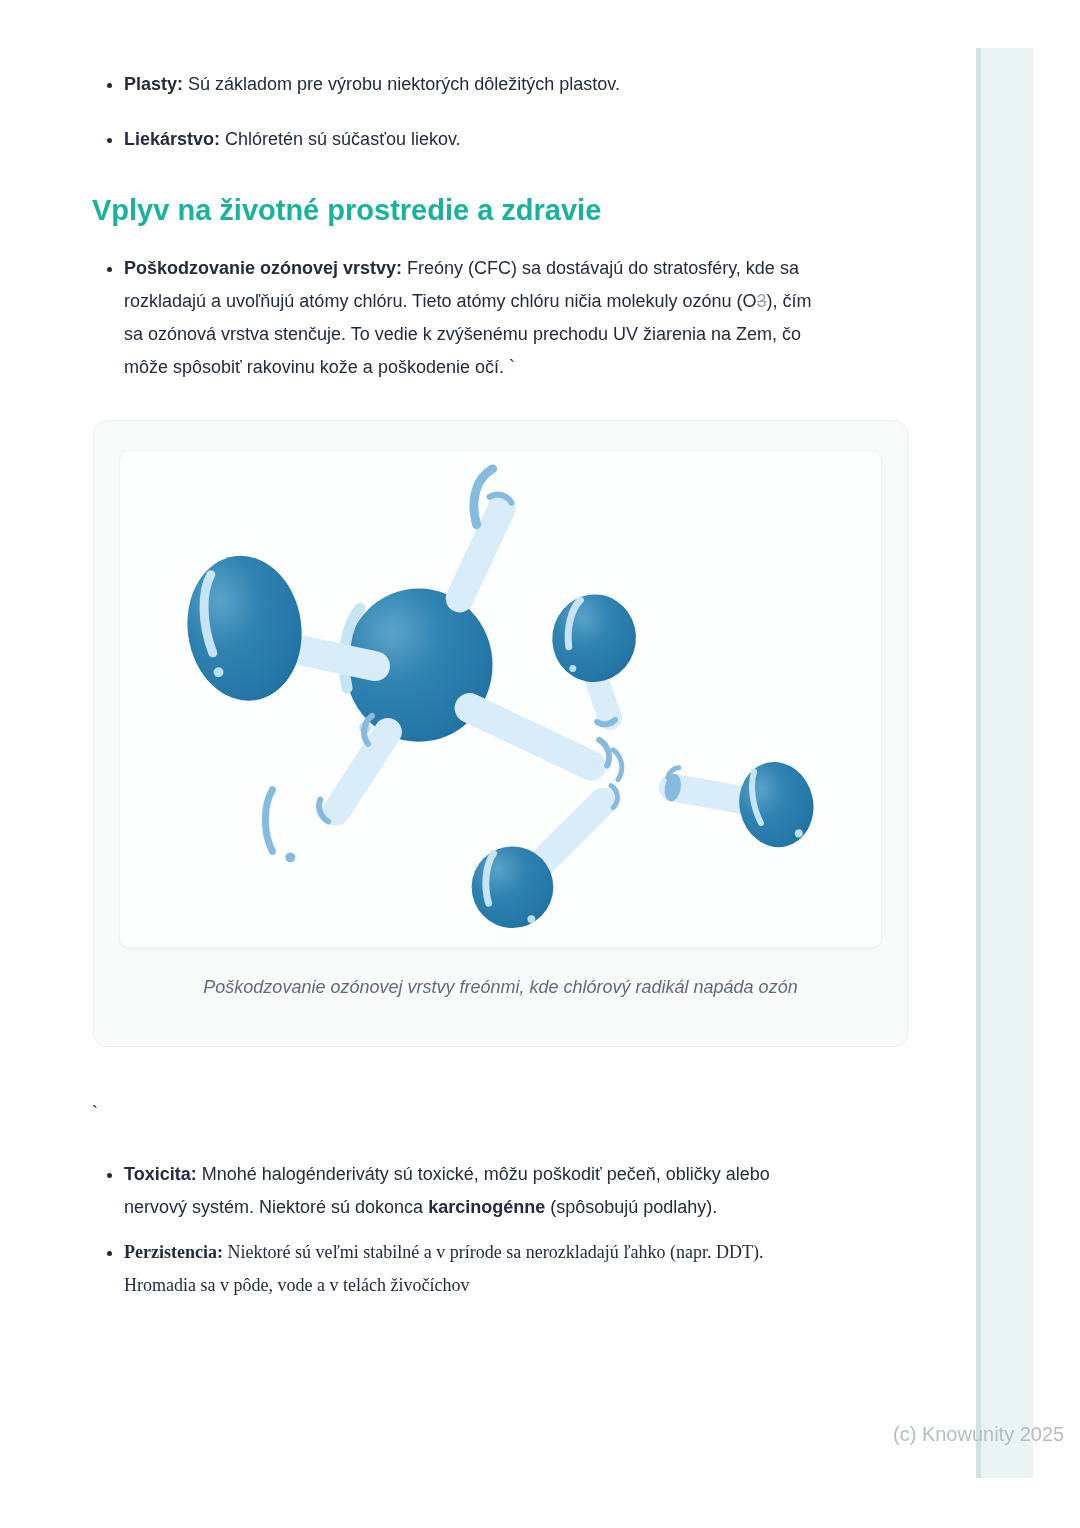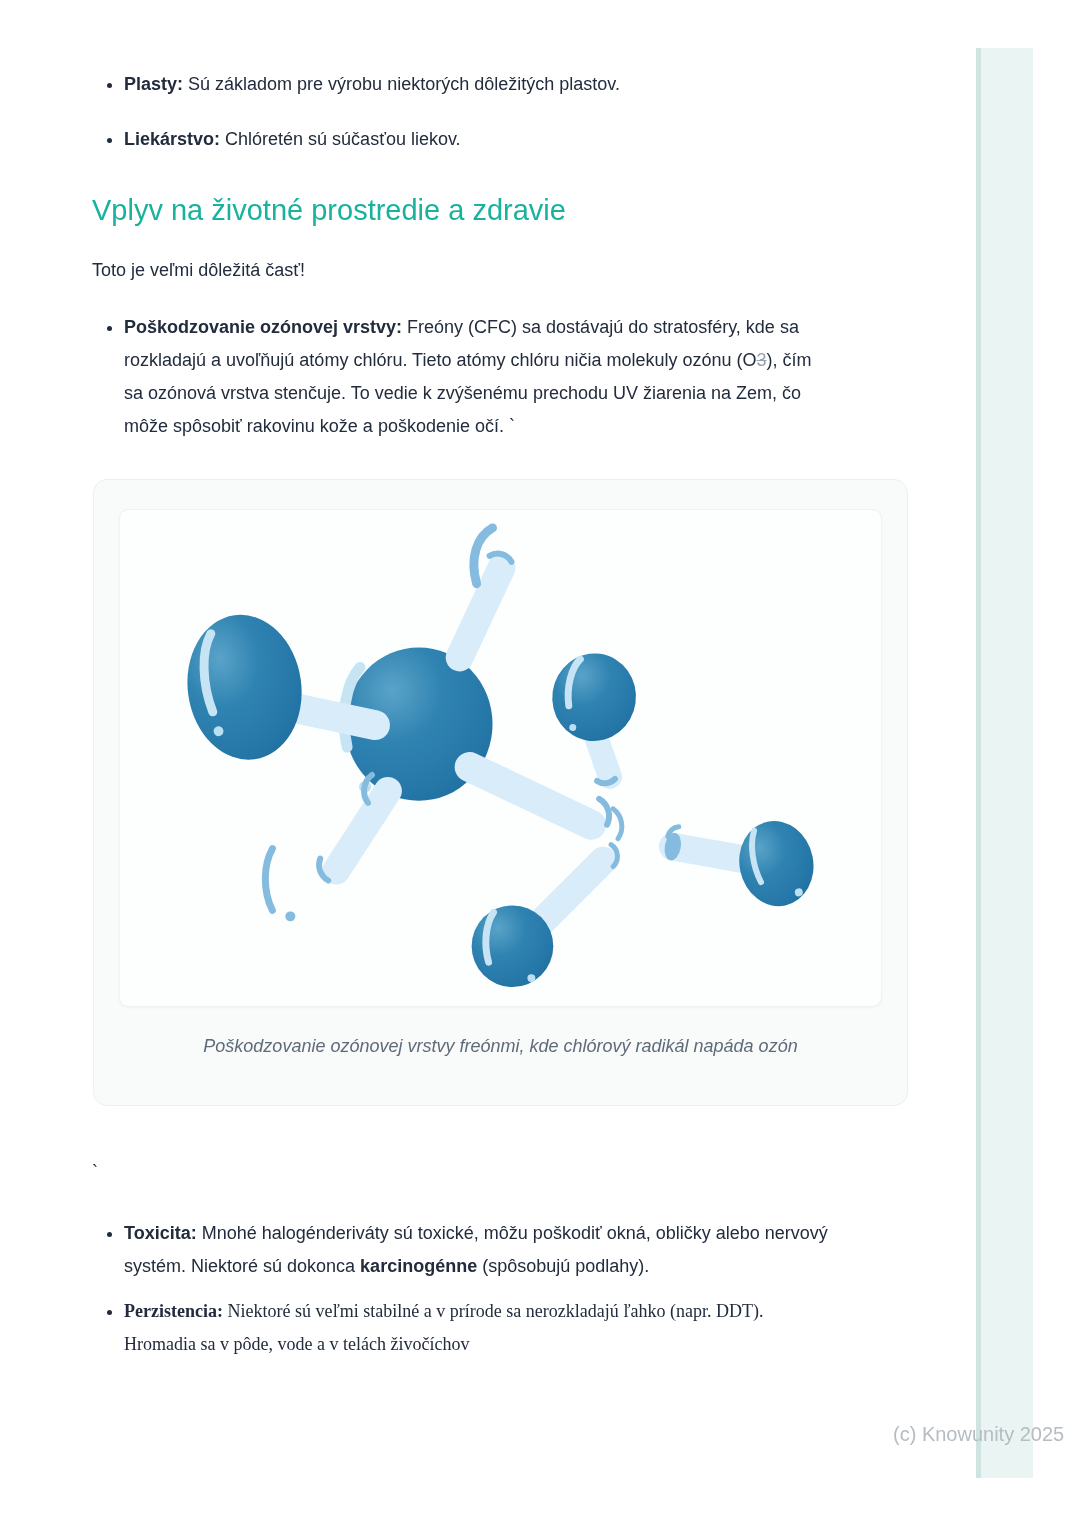--- a/index.html
+++ b/index.html
@@ -24,21 +24,21 @@
   ul.blist{margin:0;padding-left:32px;list-style:disc outside;}
   ul.blist li::marker{color:var(--text-color,#222c3d);}
   ul.lvl2{list-style:circle outside;padding-left:31px;margin:0;}
   .line{margin:0;}
   .rb{font-weight:700;}
   .ri{font-style:italic;}
   .rs{text-decoration:line-through;}
   .rc-muted{color:var(--muted-gray,#99a1ac);}
   .heading{
     margin:36px 0 0 0;
-    font-size:29px;line-height:36px;font-weight:400;
+    font-size:29px;line-height:36px;font-weight:700;
     color:var(--heading-color,#19b29c);
   }
   .intro{margin:26px 0 0 0;}
   ul.ozone{margin-top:24px;}
   figure.card{
     box-sizing:border-box;margin:36px 0 0 1px;width:815px;
     background:var(--card-bg,#f9fbfb);
     border:1px solid var(--card-border,#e8f1ef);
     border-radius:14px;
     padding:29px 25px 46px 25px;
@@ -73,21 +73,20 @@
     <li>
       <p class="line"><span class="rb">Plasty:</span><span> Sú základom pre výrobu niektorých dôležitých plastov.</span></p>
     </li>
     <li class="gap-before" style="margin-top:22px">
       <p class="line"><span class="rb">Liekárstvo:</span><span> Chlóretén sú súčasťou liekov.</span></p>
     </li>
   </ul>
 
   <h2 class="heading">Vplyv na životné prostredie a zdravie</h2>
 
-  <p class="intro">Toto je veľmi dôležitá časť!</p>
 
   <ul class="blist lvl1 ozone">
     <li>
       <p class="line"><span class="rb">Poškodzovanie ozónovej vrstvy:</span><span> Freóny (CFC) sa dostávajú do stratosféry, kde sa rozkladajú a uvoľňujú atómy chlóru. Tieto atómy chlóru ničia molekuly ozónu (O</span><span class="rs rc-muted">3</span><span>), čím sa ozónová vrstva stenčuje. To vedie k zvýšenému prechodu UV žiarenia na Zem, čo môže spôsobiť rakovinu kože a poškodenie očí. `</span></p>
     </li>
   </ul>
 
   <figure class="card">
     <div class="panel">
       <svg viewBox="0 0 682 498" xmlns="http://www.w3.org/2000/svg">
@@ -155,21 +154,21 @@
         </g>
       </svg>
     </div>
     <figcaption class="caption">Poškodzovanie ozónovej vrstvy freónmi, kde chlórový radikál napáda ozón</figcaption>
   </figure>
 
   <p class="stray">`</p>
 
   <ul class="blist lvl1 bottom">
     <li>
-      <p class="line"><span class="rb">Toxicita:</span><span> Mnohé halogénderiváty sú toxické, môžu poškodiť okná, obličky alebo nervový systém. Niektoré sú dokonca </span><span class="rb">karcinogénne</span><span> (spôsobujú podlahy).</span></p>
+      <p class="line"><span class="rb">Toxicita:</span><span> Mnohé halogénderiváty sú toxické, môžu poškodiť pečeň, obličky alebo nervový systém. Niektoré sú dokonca </span><span class="rb">karcinogénne</span><span> (spôsobujú podlahy).</span></p>
     </li>
     <li>
       <p class="line"><span class="rb">Perzistencia:</span><span> Niektoré sú veľmi stabilné a v prírode sa nerozkladajú ľahko (napr. DDT). Hromadia sa v pôde, vode a v telách živočíchov</span></p>
     </li>
   </ul>
 
 </main>
 
 <div class="watermark">(c) Knowunity 2025</div>
 

